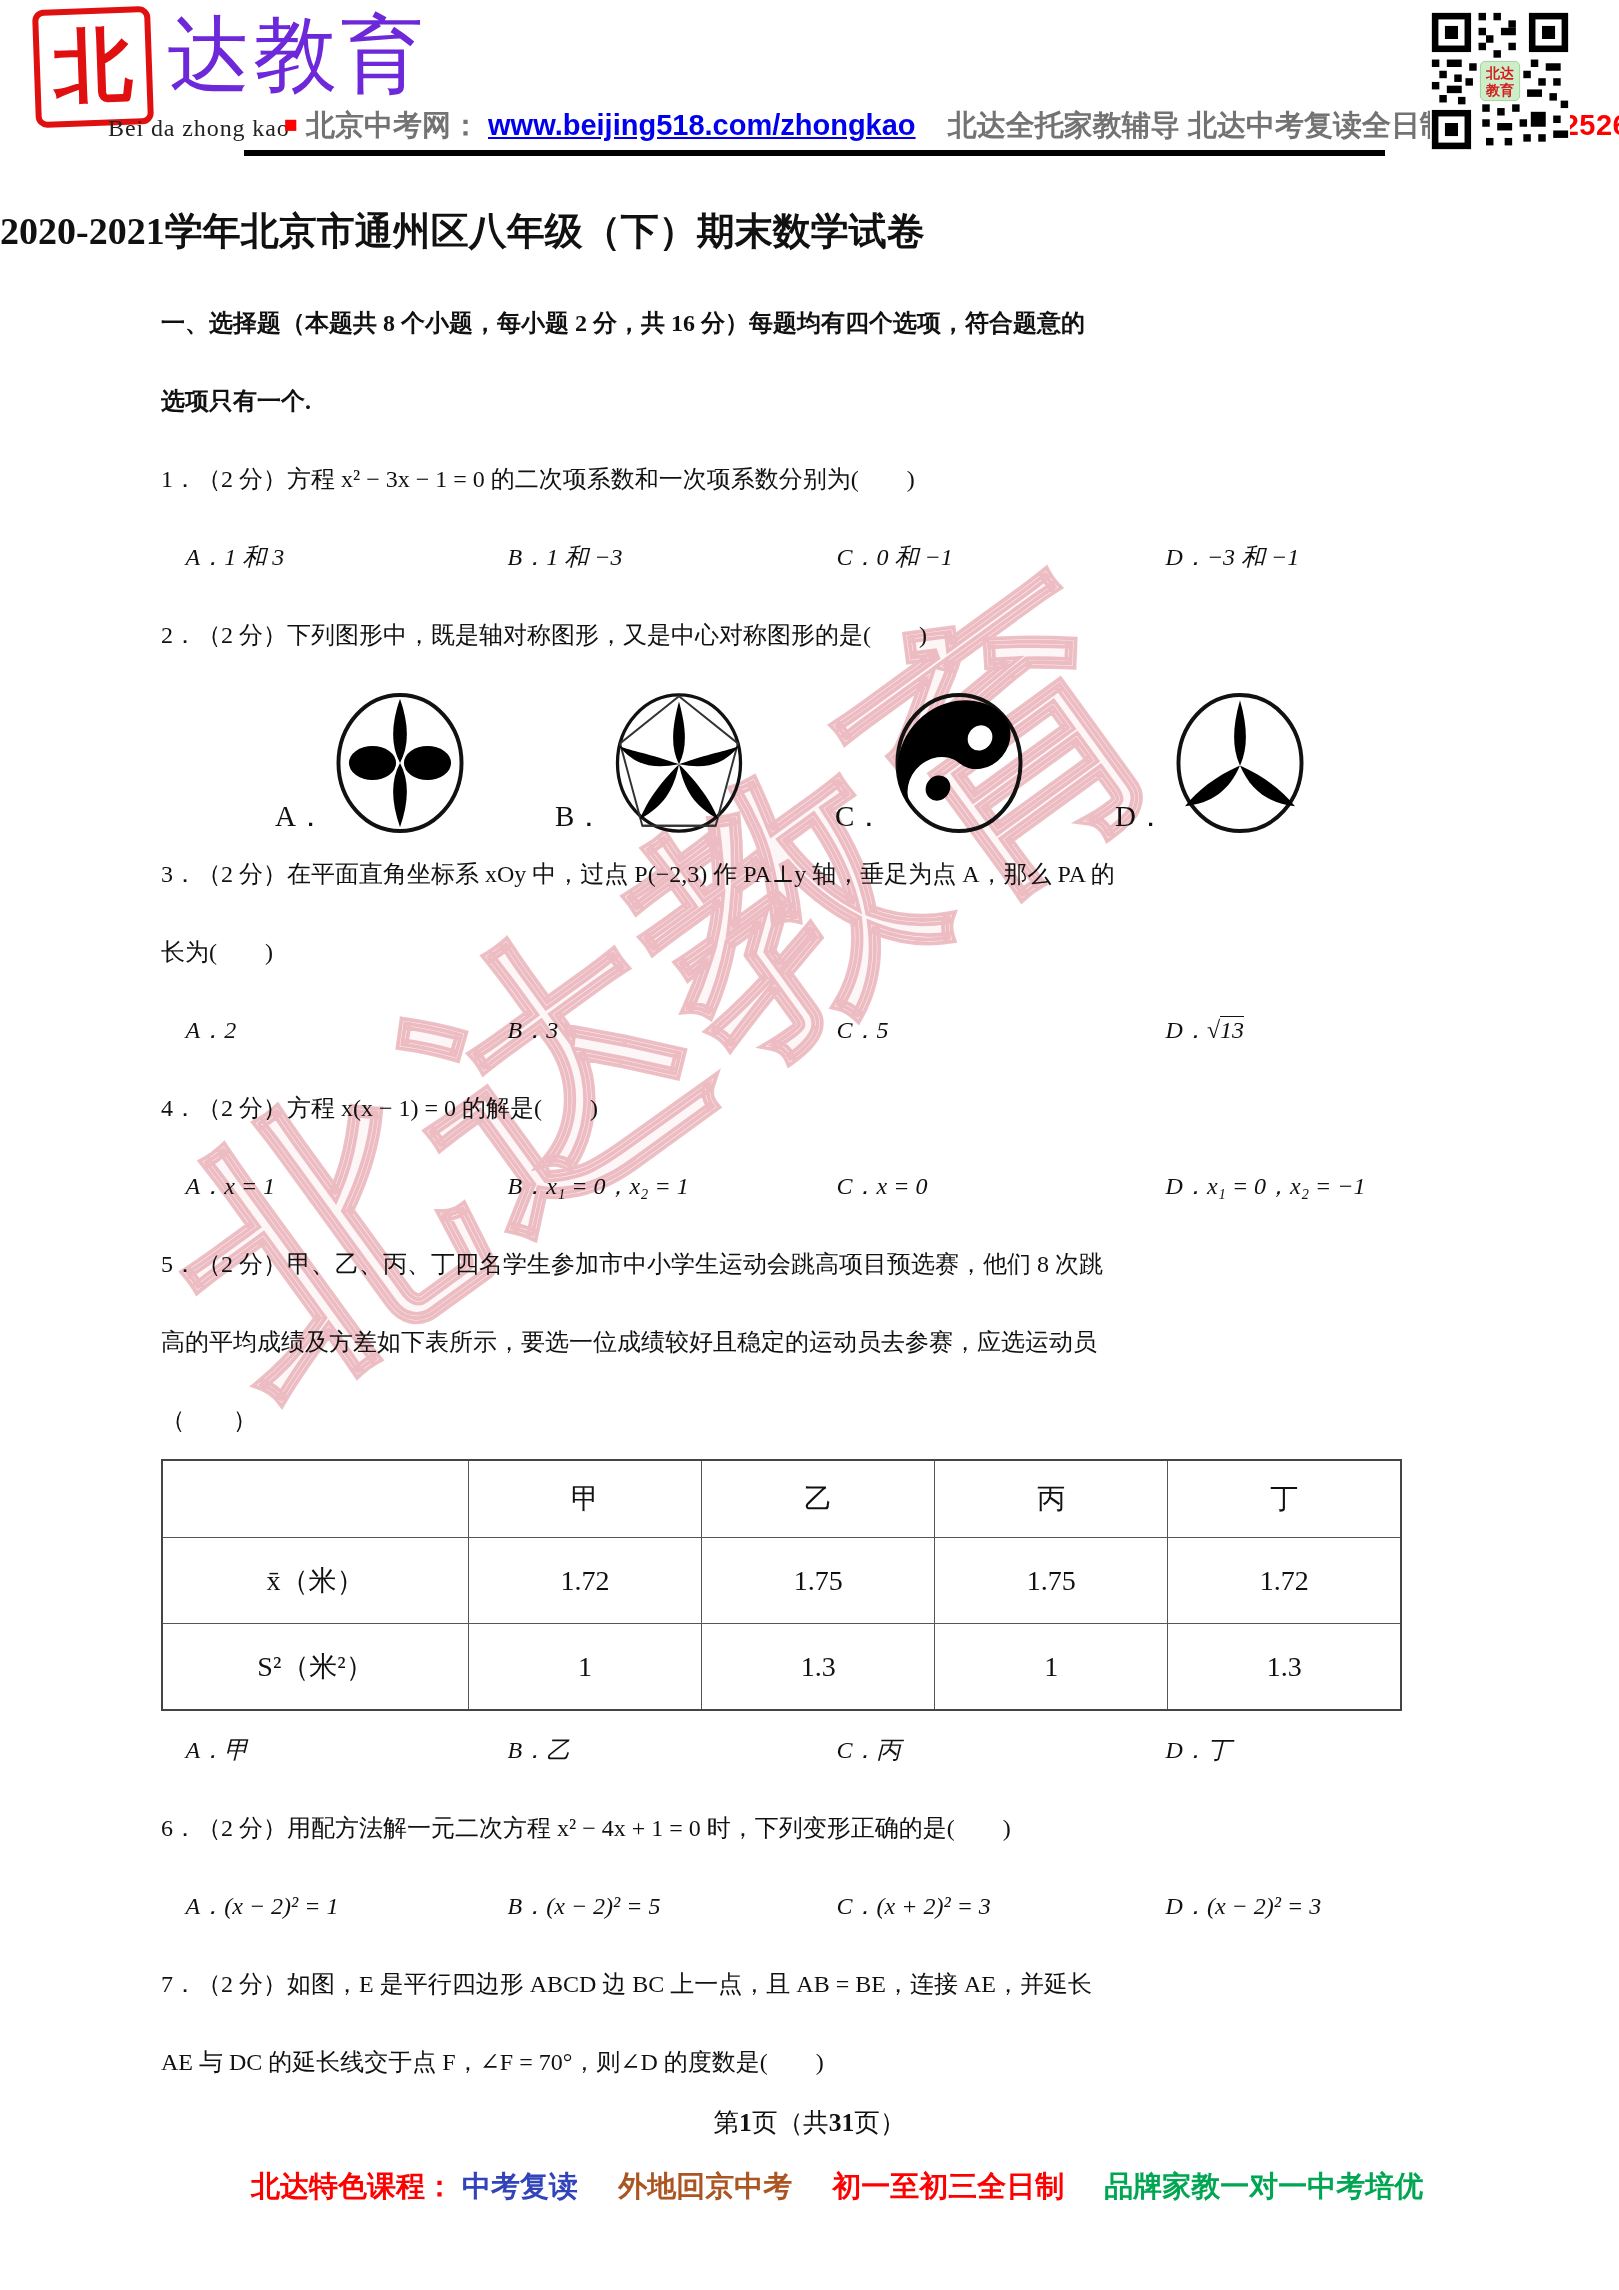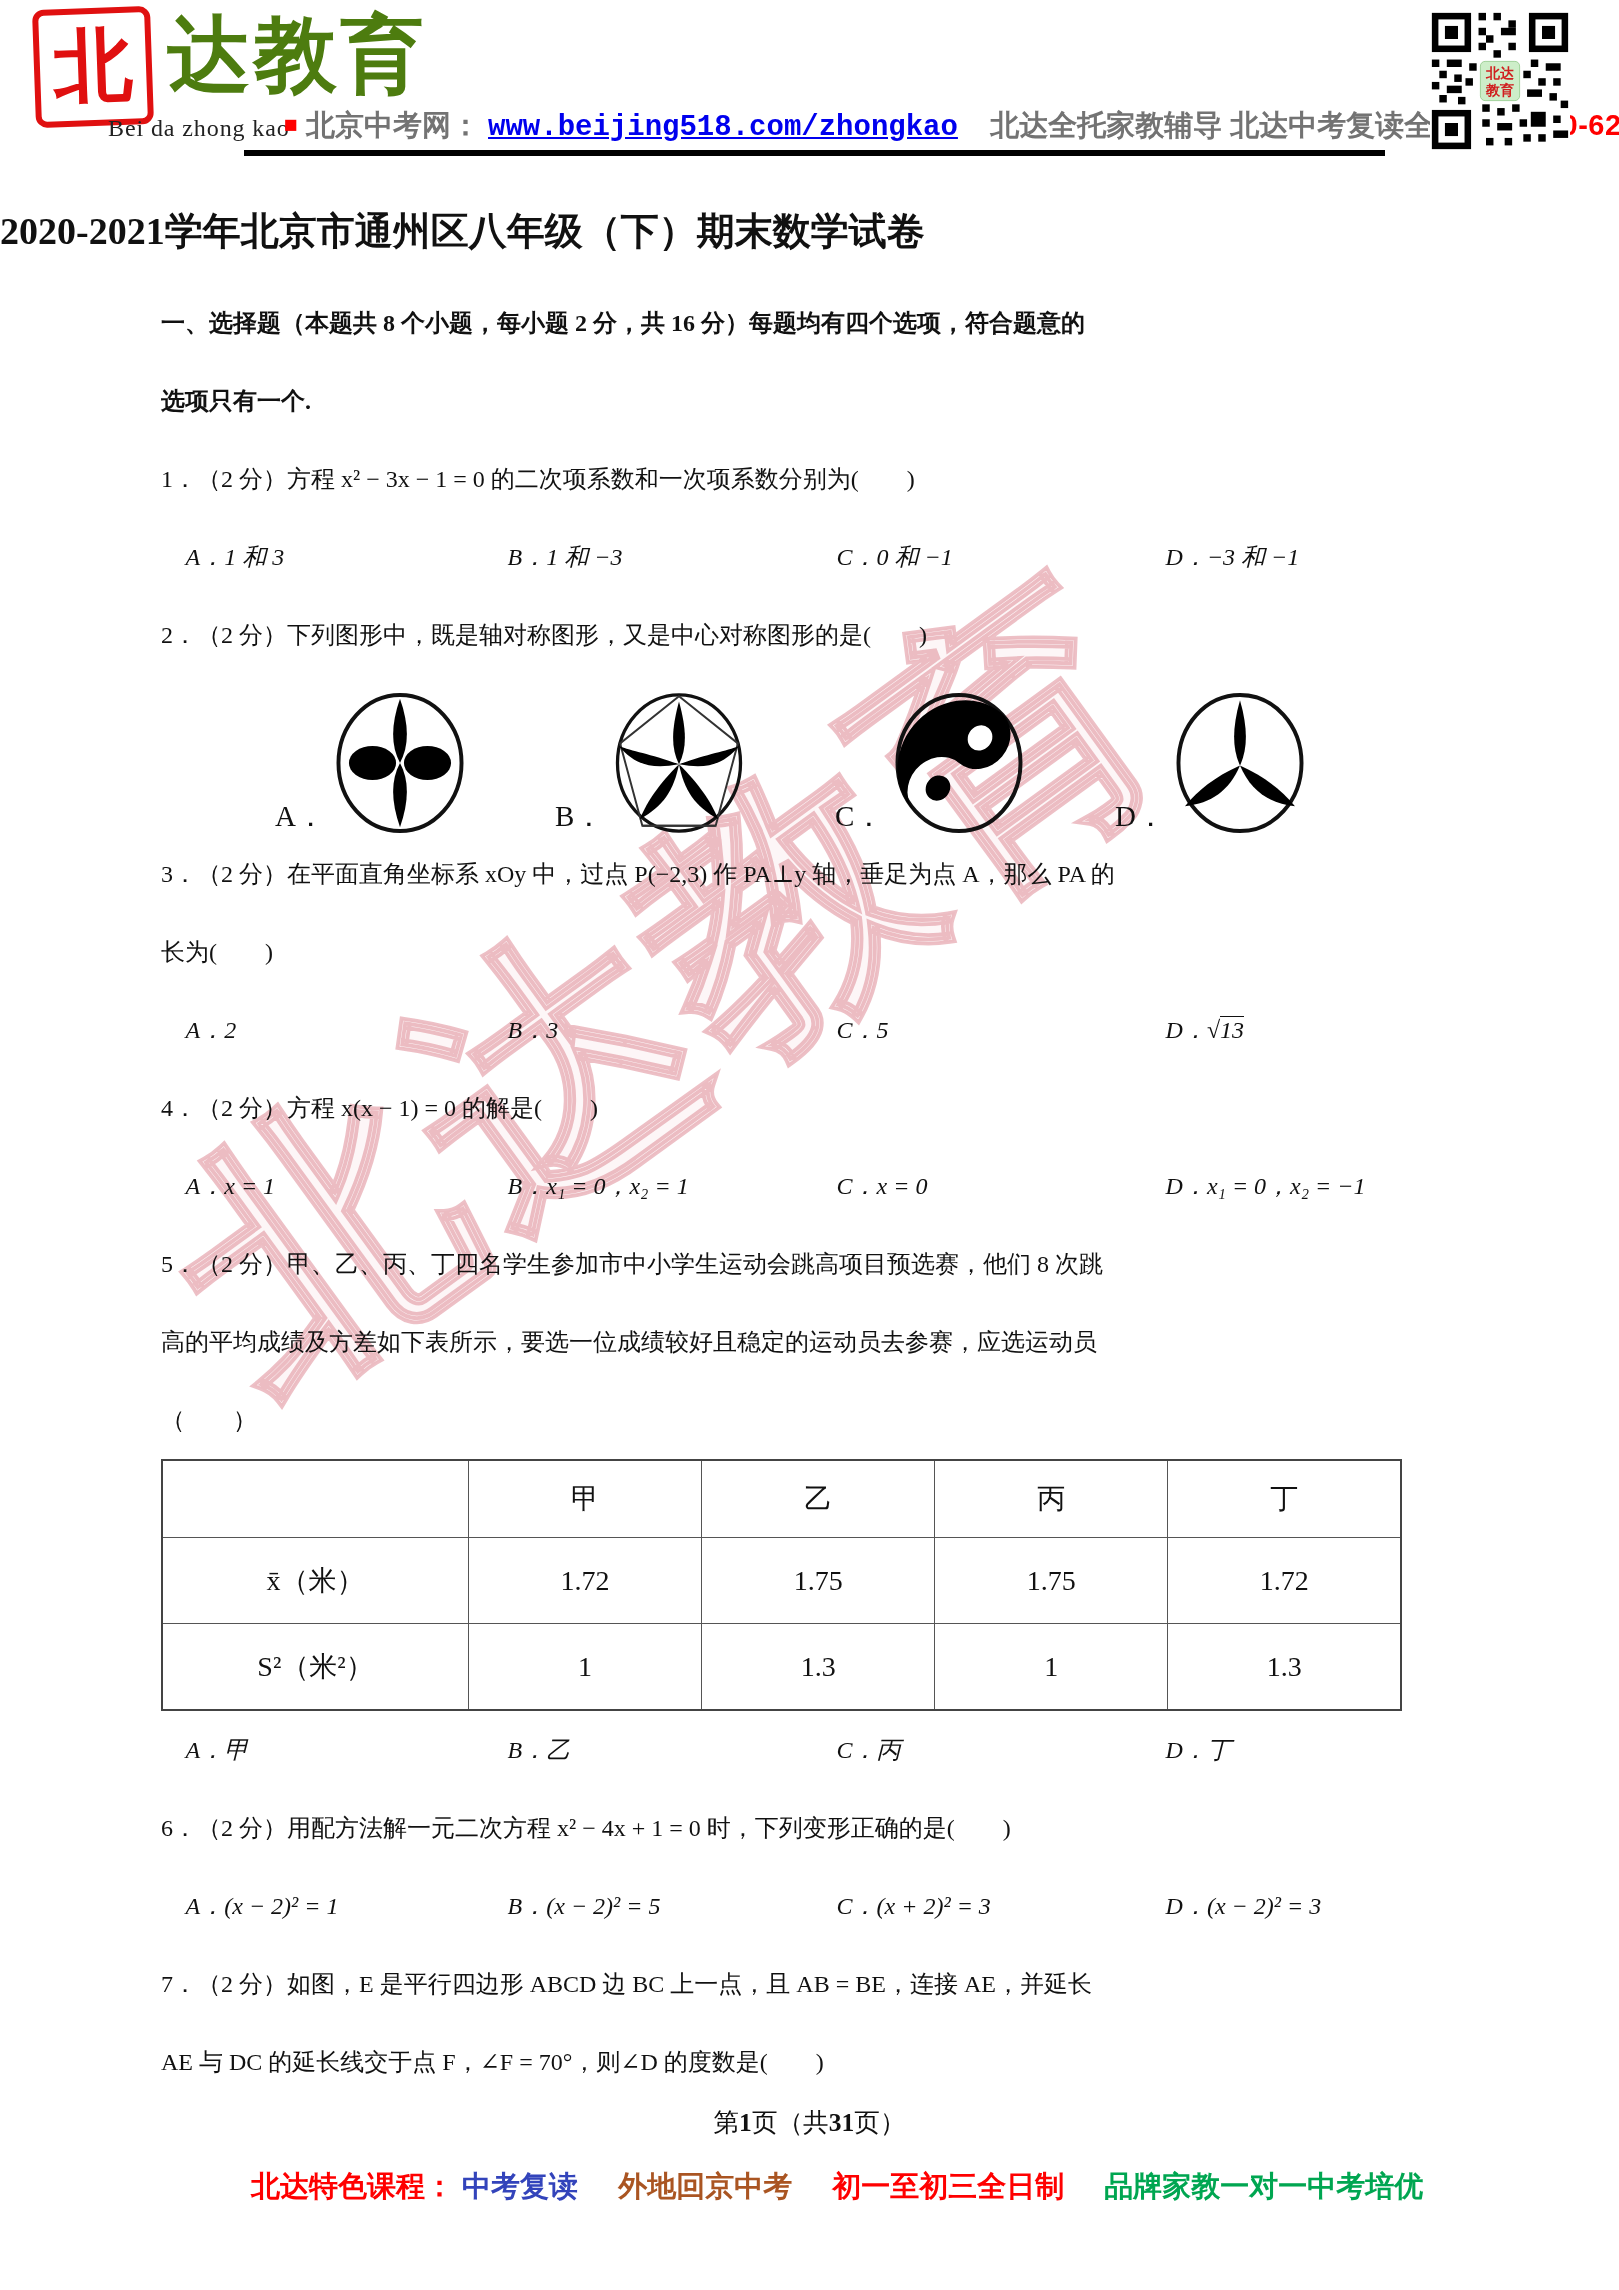--- a/index.html
+++ b/index.html
@@ -10,26 +10,26 @@
   }
   .hdr-sans { font-family:"Liberation Sans","DejaVu Sans",sans-serif; }
 
   
   .logo-wrap { position:absolute; left:34px; top:7.6px; display:flex; align-items:flex-start; }
   .logo-seal {
     width:106px; height:106px; border:6.6px solid #e01010; border-radius:11.4px;
     display:flex; align-items:center; justify-content:center;
     font-size:79px; font-weight:bold; color:#e01010; transform:rotate(-2deg);
   }
-  .logo-rest { font-size:83px; font-weight:bold; color:#4d7c0f; letter-spacing:3.8px; margin-left:15px; line-height:1.15; }
+  .logo-rest { font-size:83px; font-weight:normal; color:#6d28d9; letter-spacing:3.8px; margin-left:15px; line-height:1.15; }
   .tagline { position:absolute; left:108px; top:115px; font-size:24px; color:#222; letter-spacing:0.9px; }
   .header-line { position:absolute; left:284px; top:106px; font-size:29px; font-weight:bold; white-space:nowrap; }
   .header-line .bullet { color:#ff0000; font-size:23px; vertical-align:2.8px; }
   .header-line .red { color:#737373; }
-  .site-link { color:#0000ee; text-decoration:underline;font-family:Liberation Mono, monospace; }
+  .site-link { color:#0000ee; text-decoration:underline; }
   .phone { color:#ff0000; letter-spacing:0.5px; }
   .rule { position:absolute; left:244px; top:150px; width:1141px; height:5.7px; background:#000; }
   .qr { position:absolute; right:49px; top:11.4px; width:140px; height:140px; }
 
   
   .watermark {
     position:absolute; top:852px; left:85px; width:1173px; text-align:center;
     font-size:274px; font-weight:bold; line-height:1; letter-spacing:9.5px;
     color:rgba(240,200,206,0.16);
     -webkit-text-stroke:3.8px rgba(219,130,142,0.50);

